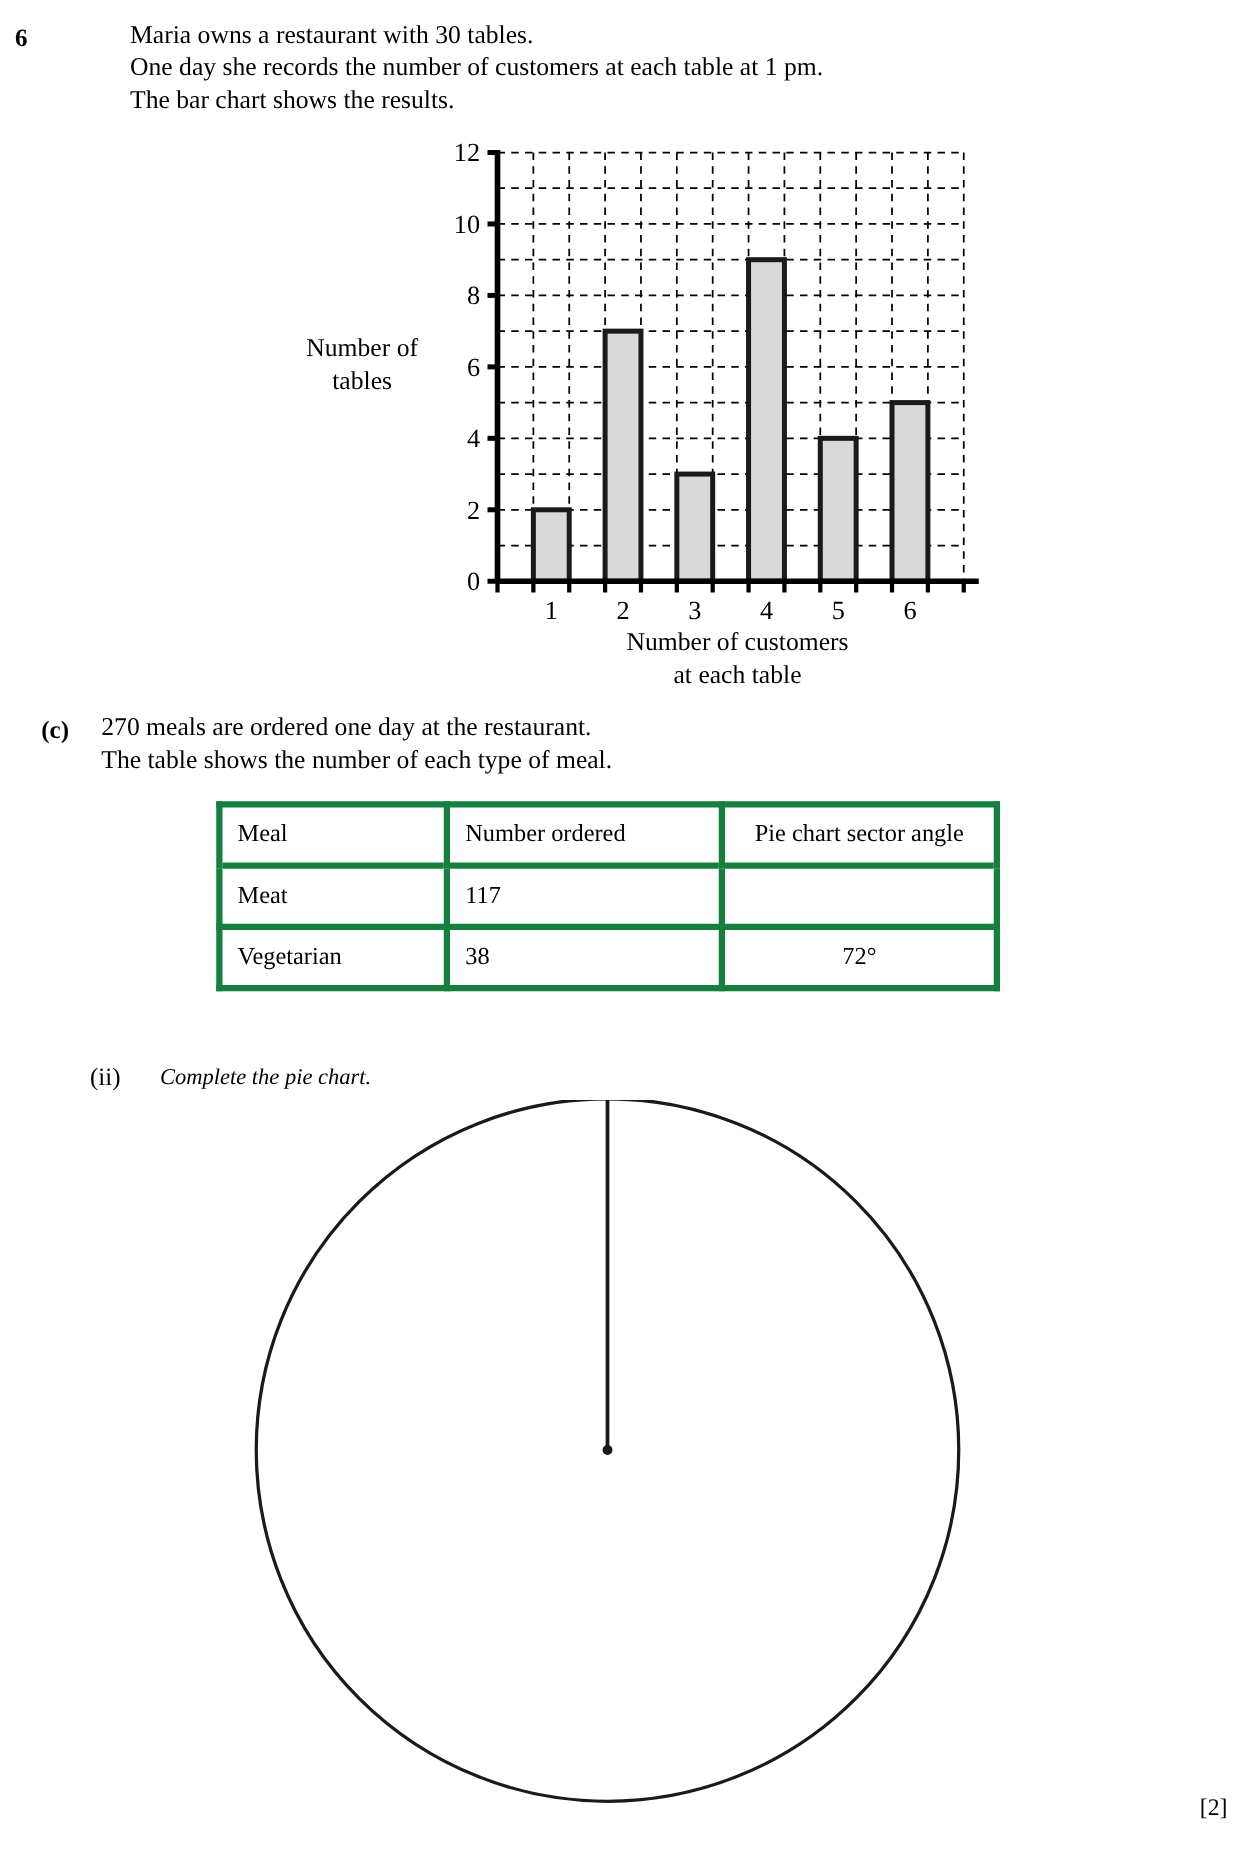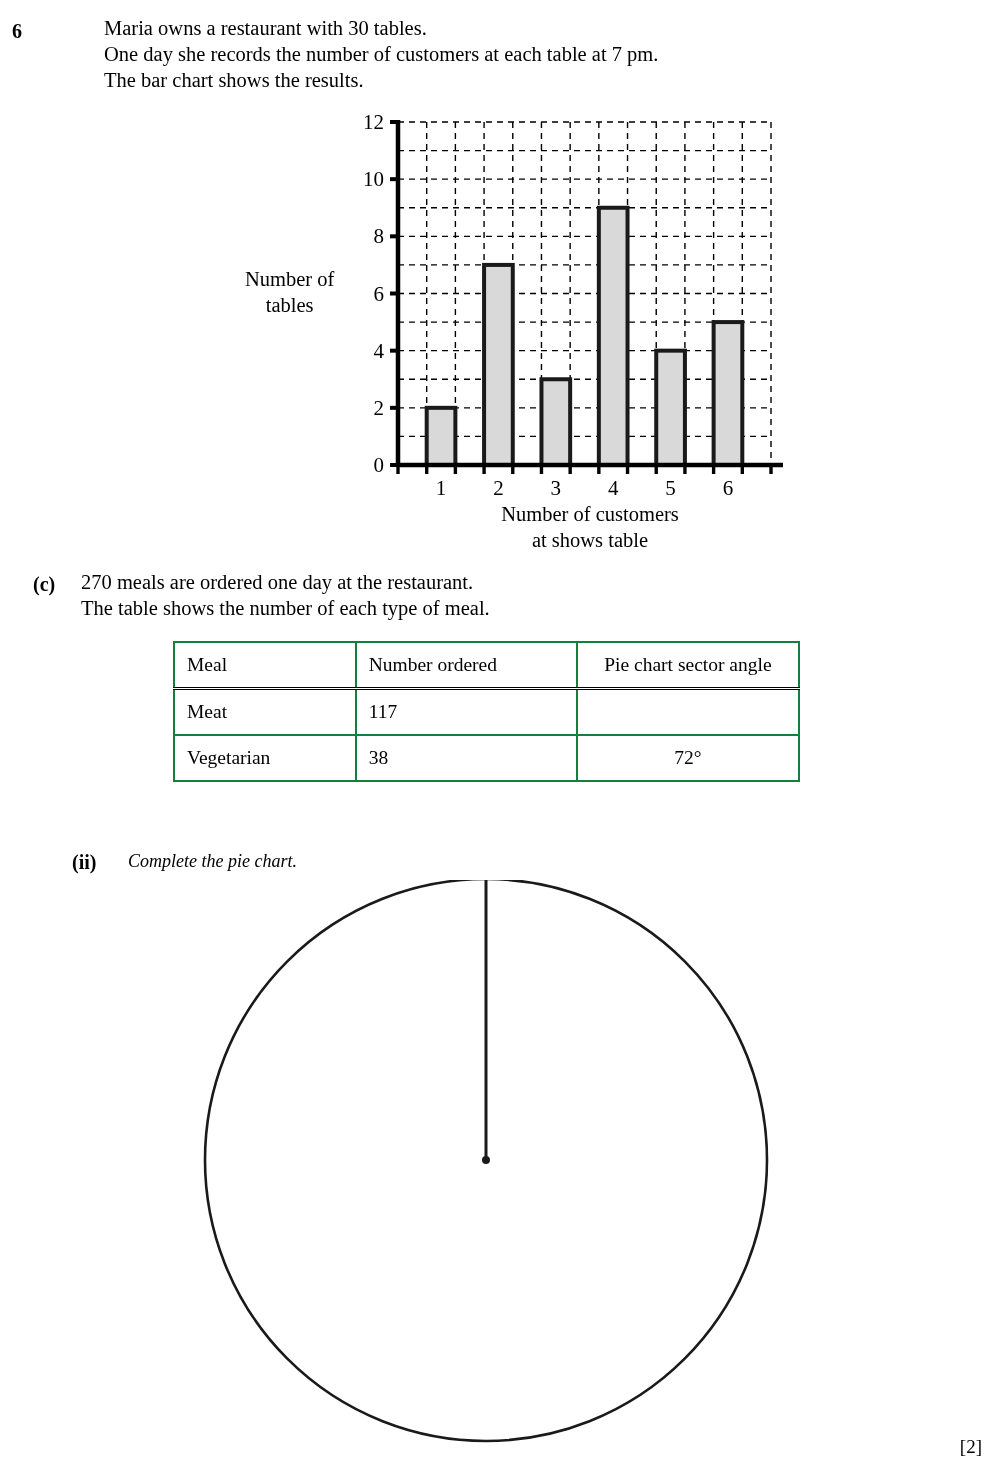--- a/index.html
+++ b/index.html
@@ -98,21 +98,21 @@
   
   #meal-table {
     position: absolute;
     left: 173px;
     top: 641px;
     width: 627px;
     border-collapse: collapse;
     font-size: 19.5px;
   }
   #meal-table td {
-    border: 2px solid #15803d;
+    border: 5px solid #15803d;
     height: 44px;
     padding: 0 12px;
     vertical-align: middle;
   }
   #meal-table .col-meal { width: 172px; text-align: left; }
   #meal-table .col-number { width: 225px; text-align: left; }
   #meal-table .col-angle { width: 230px; text-align: center; }
   #meal-table tr.header-row td {
     border-bottom: 3px double #000000;
   }
@@ -122,21 +122,21 @@
     position: absolute;
     left: 0;
     top: 846px;
     width: 1000px;
   }
   #part-ii .sub-letter {
     position: absolute;
     left: 72px;
     top: 3px;
     font-size: 20px;
-    font-weight: bold;
+    font-weight: normal;
     line-height: 26px;
   }
   #part-ii .sub-text {
     position: absolute;
     left: 128px;
     top: 2px;
     font-size: 18px;
     line-height: 26px;
     white-space: nowrap;
     font-style: italic;
@@ -157,21 +157,21 @@
     font-size: 19px;
   }
 </style>
 </head>
 <body>
 
 <div id="question-block">
   <div class="q-number">6</div>
   <div class="q-lines">
     <div>Maria owns a restaurant with 30 tables.</div>
-    <div>One day she records the number of customers at each table at 7 pm.</div>
+    <div>One day she records the number of customers at each table at 1 pm.</div>
     <div>The bar chart shows the results.</div>
   </div>
 </div>
 
 <div id="bar-chart">
   <svg id="chart-svg" width="1000" height="560">
       <line x1="398" y1="436.4166666666667" x2="771" y2="436.4166666666667" stroke="#000" stroke-width="1.4" stroke-dasharray="6,5"></line>
       <line x1="398" y1="407.8333333333333" x2="771" y2="407.8333333333333" stroke="#000" stroke-width="1.4" stroke-dasharray="6,5"></line>
       <line x1="398" y1="379.25" x2="771" y2="379.25" stroke="#000" stroke-width="1.4" stroke-dasharray="6,5"></line>
       <line x1="398" y1="350.6666666666667" x2="771" y2="350.6666666666667" stroke="#000" stroke-width="1.4" stroke-dasharray="6,5"></line>
@@ -240,21 +240,21 @@
       <text x="727.9615384615385" y="495" text-anchor="middle" font-family="&quot;Liberation Serif&quot;, serif" font-size="21" fill="#000">6</text>
     </svg>
 
   <div class="axis-label-block" id="y-axis-caption">
     <div>Number of</div>
     <div>tables</div>
   </div>
 
   <div class="axis-label-block" id="x-axis-caption">
     <div>Number of customers</div>
-    <div>at shows table</div>
+    <div>at each table</div>
   </div>
 </div>
 
 <div id="part-c">
   <div class="part-letter">(c)</div>
   <div class="part-text">
     <div>270 meals are ordered one day at the restaurant.</div>
     <div>The table shows the number of each type of meal.</div>
   </div>
 </div>

